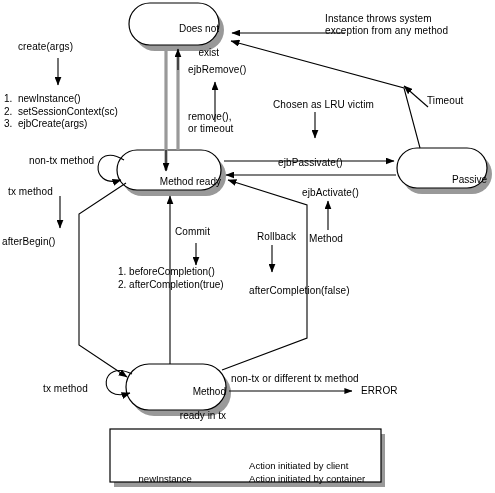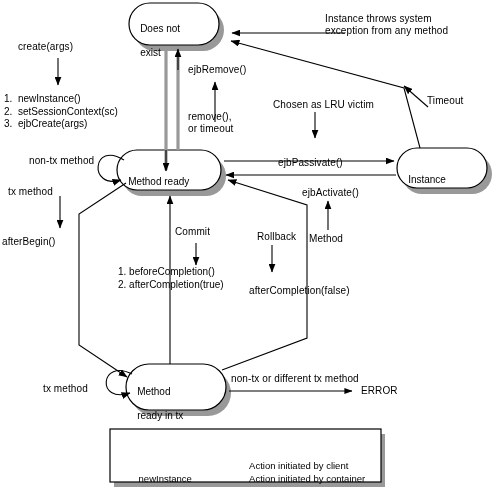--- a/index.html
+++ b/index.html
@@ -3,21 +3,21 @@
 <meta charset="utf-8">
 <style>
   html,body{margin:0;padding:0;background:#ffffff;}
   body{width:495px;height:493px;overflow:hidden;
        font-family:"Liberation Sans","DejaVu Sans",sans-serif;color:#000;}
   #stage{position:relative;width:495px;height:493px;}
   svg#canvas{position:absolute;left:0;top:0;width:495px;height:493px;}
 
   .lbl{position:absolute;font-size:10px;line-height:11.5px;color:#000;
        white-space:pre;letter-spacing:0.1px;}
-  .statetext{position:absolute;font-size:10px;line-height:12px;text-align:left;
+  .statetext{position:absolute;font-size:10px;line-height:12px;text-align:right;
              white-space:pre;color:#000;}
   .legendrow{position:absolute;font-size:9.5px;line-height:13px;white-space:pre;}
   .ol{position:absolute;font-size:10px;line-height:12.5px;white-space:pre;}
 </style>
 </head>
 <body>
 
 <div id="stage">
 
   <svg id="canvas" viewBox="0 0 495 493">
@@ -99,21 +99,21 @@
   <div class="statetext" style="left:129px;top:11px;width:90px;">
     <span>Does not</span><br>
     <span>exist</span>
   </div>
 
   <div class="statetext" style="left:117px;top:164px;width:104px;">
     <span>Method ready</span>
   </div>
 
   <div class="statetext" style="left:397px;top:162px;width:90px;">
-    <span>Instance</span>
+    <span>Passive</span>
   </div>
 
   <div class="statetext" style="left:126px;top:374px;width:100px;">
     <span>Method</span><br>
     <span>ready in tx</span>
   </div>
 
   <div class="lbl" style="left:18px;top:41px;">create(args)</div>
   <div class="ol" style="left:4px;top:93px;">1.  newInstance()
 2.  setSessionContext(sc)

